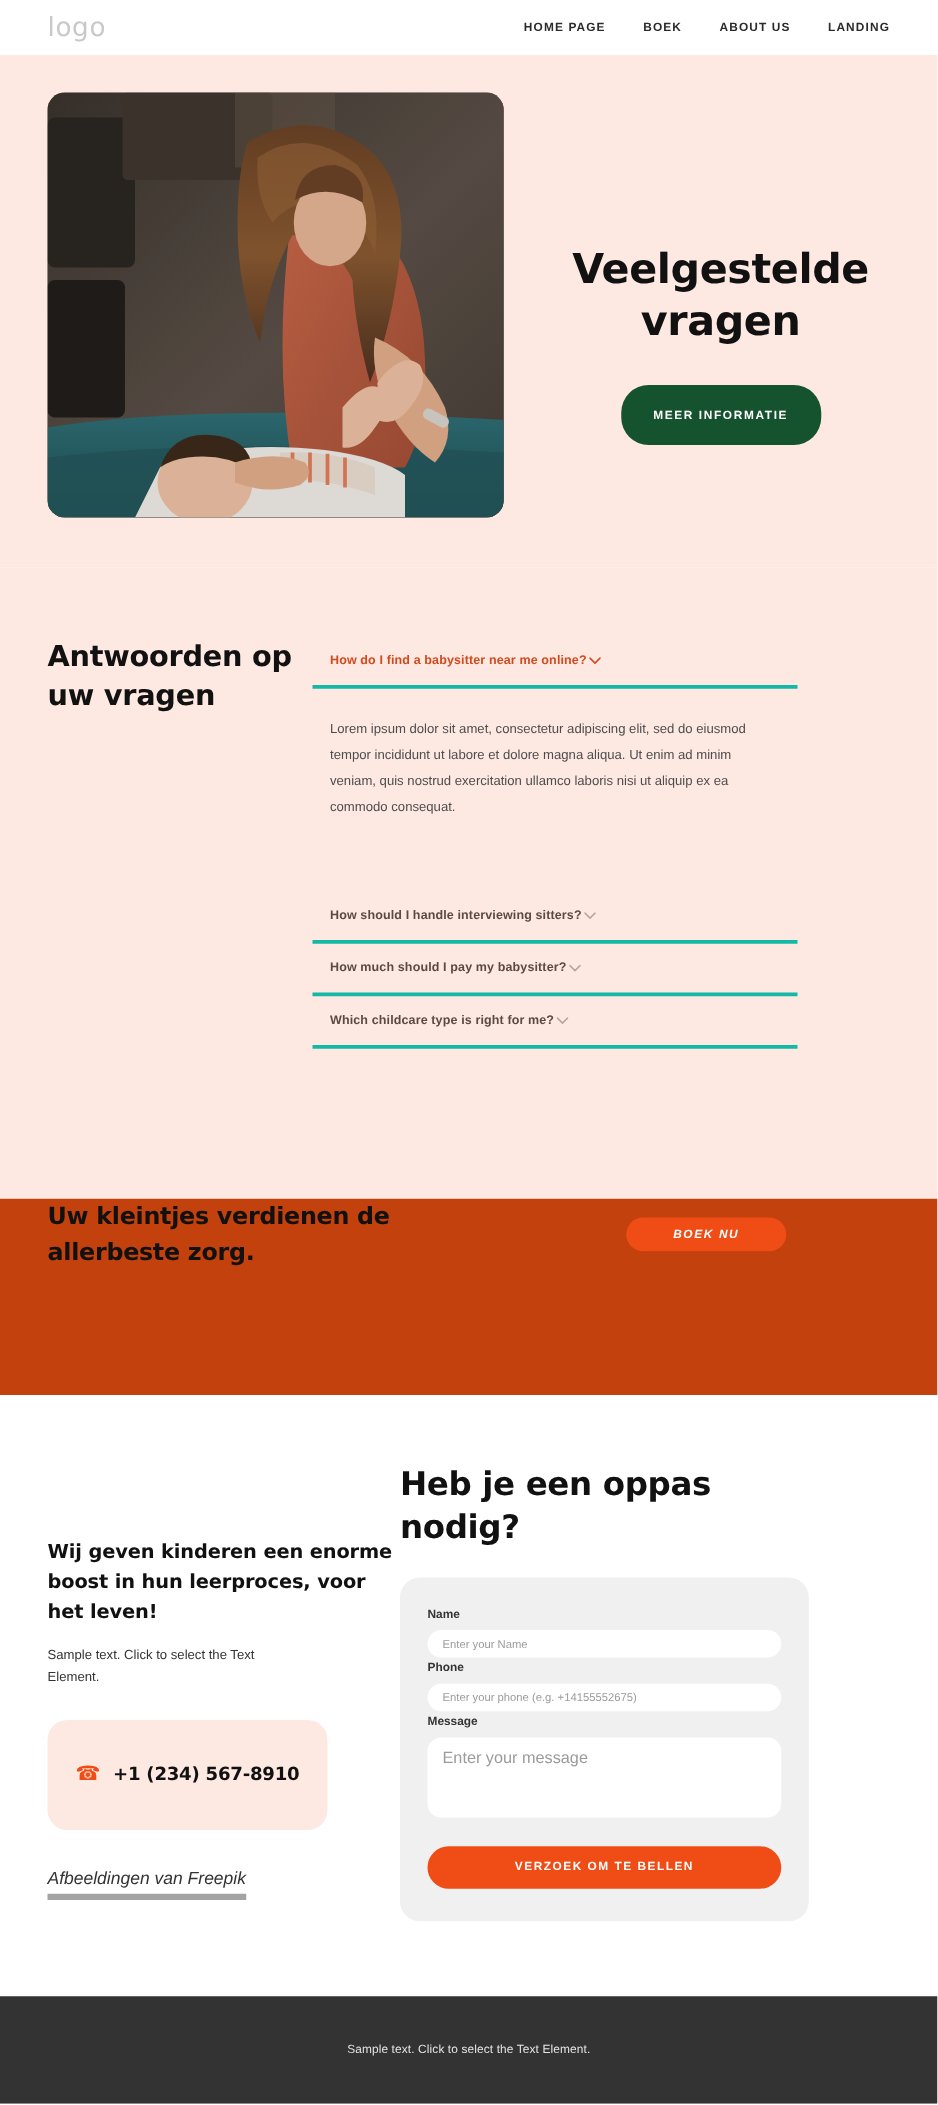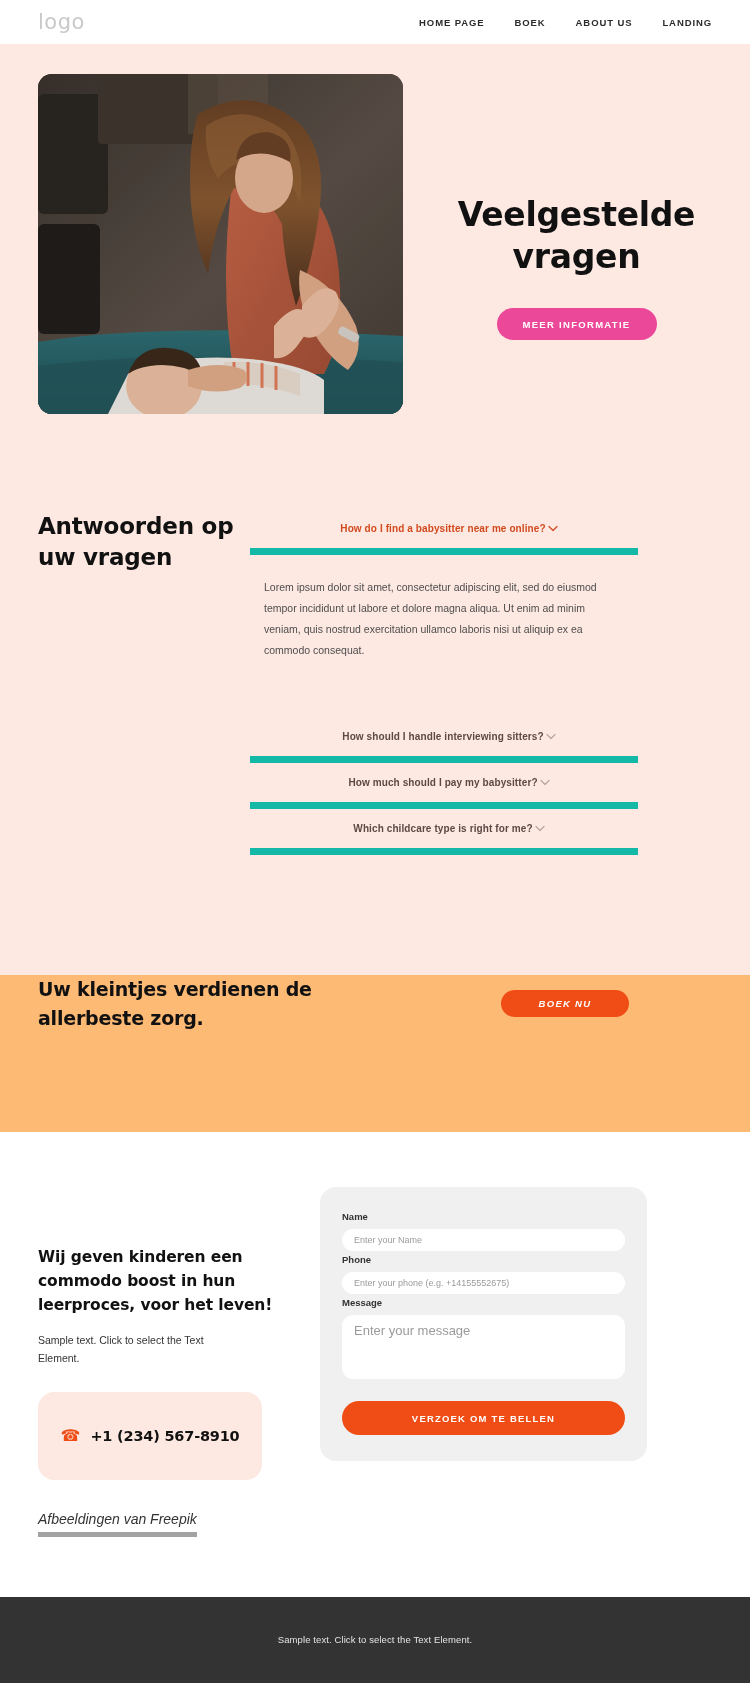--- a/index.html
+++ b/index.html
@@ -76,28 +76,28 @@
     font-weight: 700;
     color: #111111;
     letter-spacing: -0.3px;
     margin-bottom: 30px;
     padding: 0 8px;
   }
   .btn-primary {
     display: inline-flex;
     align-items: center;
     justify-content: center;
-    background: #ec4899;
+    background: #14532d;
     color: #ffffff;
     border: none;
     border-radius: 22px;
     font-size: 9.5px;
     font-weight: 700;
     letter-spacing: 1.3px;
-    height: 32px;
+    height: 48px;
     padding: 0 26px;
     cursor: pointer;
     font-family: "Liberation Sans", sans-serif;
   }
 
   
   .faq-section {
     background: #fee9e2;
     padding: 55px 0 120px 0;
     display: flex;
@@ -117,23 +117,23 @@
     letter-spacing: -0.2px;
   }
   .faq-right {
     flex: 1;
     padding-right: 112px;
   }
   .faq-item { }
   .faq-q {
     display: flex;
     align-items: center;
-    justify-content: center;
+    justify-content: flex-start;
     padding: 12px 0 13px 14px;
-    border-bottom: 7px solid #14b8a6;
+    border-bottom: 3px solid #14b8a6;
     cursor: pointer;
   }
   .faq-q-text {
     font-size: 10px;
     font-weight: 700;
     color: #5b4a44;
     letter-spacing: .1px;
   }
   .faq-item.open .faq-q-text { color: #d14a1e; }
   .chev {
@@ -145,21 +145,21 @@
   .faq-a {
     padding: 22px 40px 10px 14px;
     font-size: 10.5px;
     line-height: 2.0;
     color: #4d4d4d;
   }
   .faq-spacer { height: 46px; }
 
   
   .cta-band {
-    background: #fdba74;
+    background: #c2410c;
     padding: 0 0 100px 0;
     display: flex;
     align-items: center;
   }
   .cta-text {
     padding-left: 38px;
     width: 420px;
     font-family: "DejaVu Sans", sans-serif;
     font-size: 19px;
     line-height: 1.5;
@@ -464,30 +464,31 @@
 
 <section class="cta-band">
   <div class="cta-text">Uw kleintjes verdienen de allerbeste zorg.</div>
   <div class="cta-btn-wrap">
     <button class="btn-cta">BOEK NU</button>
   </div>
 </section>
 
 <section class="contact">
   <div class="contact-left">
-    <h3 class="contact-heading">Wij geven kinderen een commodo boost in hun leerproces, voor het leven!</h3>
+    <h3 class="contact-heading">Wij geven kinderen een enorme boost in hun leerproces, voor het leven!</h3>
     <p class="contact-sub">Sample text. Click to select the Text Element.</p>
     <div class="phone-card">
       <span class="phone-icon">☎</span>
       <span class="phone-number">+1 (234) 567-8910</span>
     </div>
     <div class="credit">Afbeeldingen van Freepik</div>
   </div>
 
   <div class="contact-right">
+    <h2 class="form-heading">Heb je een oppas nodig?</h2>
     <div class="form-card">
       <label class="field-label">Name</label>
       <input class="field-input" type="text" placeholder="Enter your Name" style="">
 
       <label class="field-label">Phone</label>
       <input class="field-input" type="text" placeholder="Enter your phone (e.g. +14155552675)" style="">
 
       <label class="field-label">Message</label>
       <textarea class="field-textarea" placeholder="Enter your message" style=""></textarea>
 

